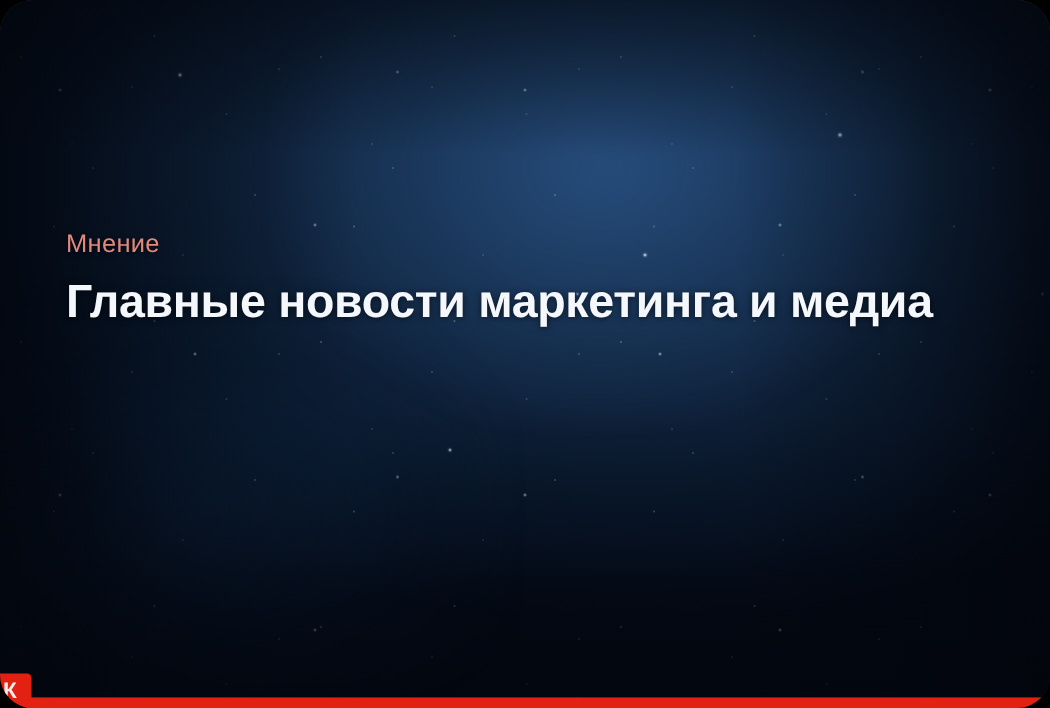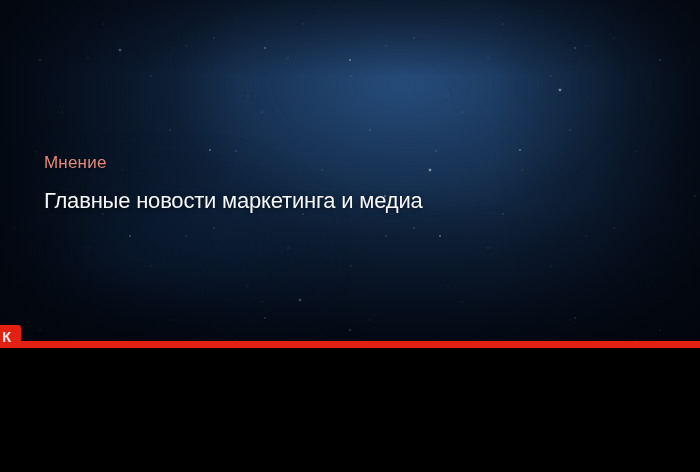--- a/index.html
+++ b/index.html
@@ -9,24 +9,25 @@
     background: #000;
   }
 
   body {
     font-family: "Liberation Sans", sans-serif;
   }
 
   #frame {
     position: relative;
     width: 700px;
-    height: 348px;
+    height: 472px;
     overflow: hidden;
     background: #404040;
     user-select: none;
+    border-radius: 22px;
   }
 
   
   .bg-base {
     position: absolute;
     inset: 0;
     background:
       radial-gradient(ellipse 520px 300px at 60% 24%,
         #1d3b63 0%,
         #16304f 28%,
@@ -157,27 +158,27 @@
     font-size: 17px;
     line-height: 22px;
     letter-spacing: 0.2px;
     color: #e3897c;
     text-shadow: 0 1px 3px rgba(0,0,0,0.55);
     margin: 0 0 8px 0;
     font-weight: 400;
   }
 
   .headline {
-    font-size: 22px;
+    font-size: 31px;
     line-height: 38px;
     letter-spacing: -0.2px;
     color: #f4f7fb;
     text-shadow: 0 1px 5px rgba(0,0,0,0.6);
     margin: 0;
-    font-weight: 400;
+    font-weight: 700;
     white-space: nowrap;
   }
 
   
   .progress-track {
     position: absolute;
     left: 0;
     bottom: 0;
     width: 100%;
     height: 7px;

